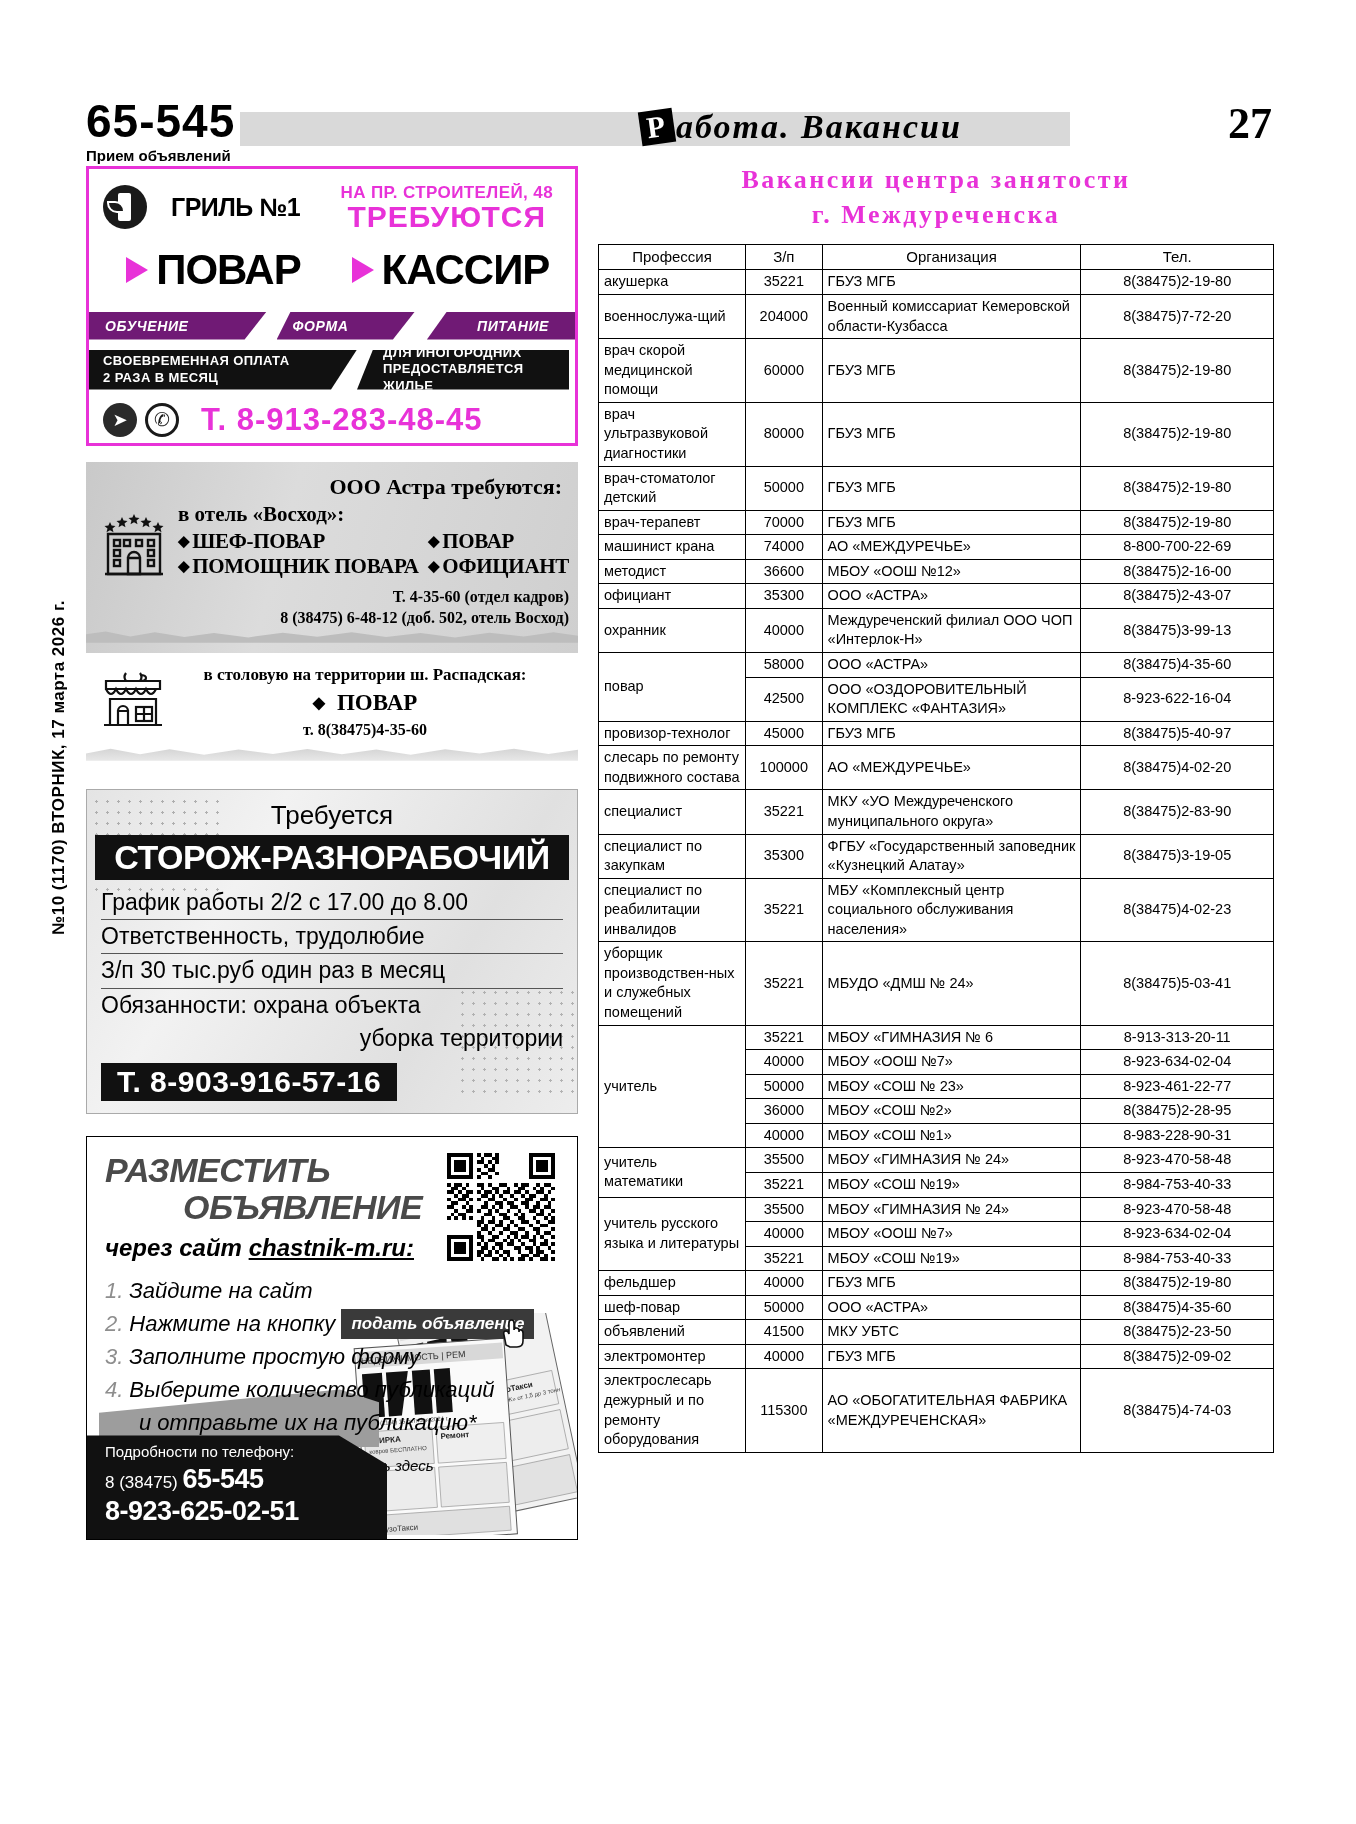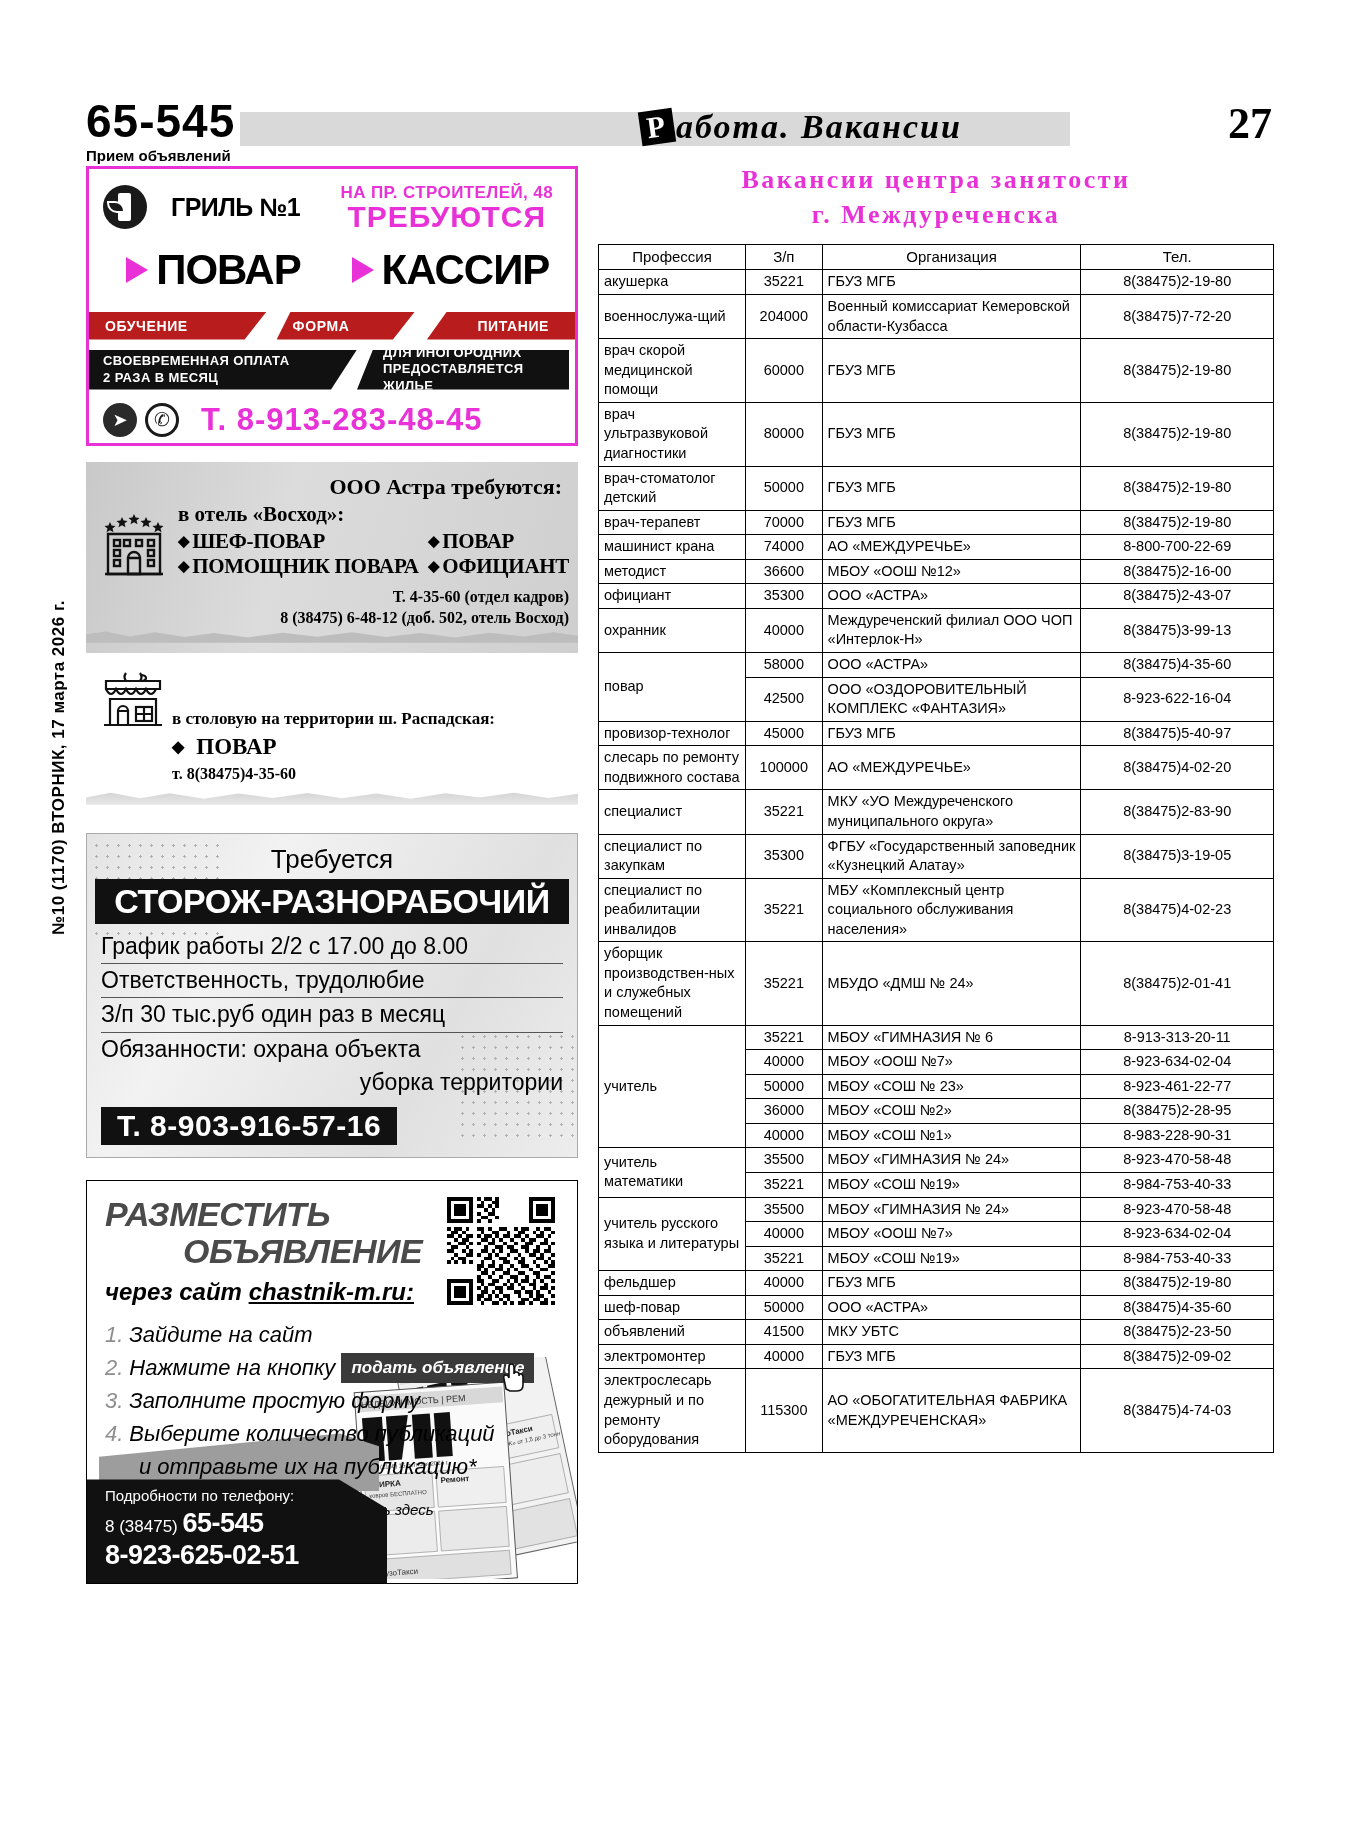--- a/index.html
+++ b/index.html
@@ -96,25 +96,26 @@
     width: 0; height: 0;
     border-left: 22px solid #e832d8;
     border-top: 13px solid transparent;
     border-bottom: 13px solid transparent;
     margin-right: 8px;
   }
   .grill-job .jt { font-size: 42px; font-weight: bold; letter-spacing: -1px; }
 
   .perks { display: flex; margin-top: 18px; height: 28px; }
   .perk {
-    background: #b91c1c; color: #fff;
+    background: #701a75; color: #fff;
     font-size: 14px; font-weight: bold; letter-spacing: .6px;
     display: flex; align-items: center;
     padding-left: 16px; padding-right: 26px;
     clip-path: polygon(0 0, 100% 0, calc(100% - 22px) 100%, 0 100%);
+    font-style: italic;
   }
   .perk.p1 { width: 180px; }
   .perk.p2 { width: 140px; margin-left: 10px;
     clip-path: polygon(14px 0, 100% 0, calc(100% - 22px) 100%, 0 100%); }
   .perk.p3 { width: 150px; margin-left: 12px; justify-content: flex-end;
     clip-path: polygon(20px 0, 100% 0, 100% 100%, 0 100%); }
 
   .blackbars { display: flex; margin-top: 10px; height: 40px; border-radius: 13px; }
   .bb {
     background: #111; color: #fff;
@@ -170,21 +171,21 @@
     height: 14px; margin: 0 -16px;
     background: #bdbdbd;
     clip-path: polygon(0 40%,4% 20%,9% 55%,14% 25%,20% 60%,26% 30%,33% 62%,40% 28%,47% 58%,54% 26%,61% 60%,68% 30%,75% 62%,82% 28%,89% 55%,95% 25%,100% 50%,100% 100%,0 100%);
   }
   .astra2 {
     background: #fff; padding: 12px 16px 6px 16px;
     position: relative;
   }
   .astra2-row { display: flex; align-items: flex-start; }
   .canteen-icon { width: 70px; flex: 0 0 auto; }
-  .astra2-right { flex: 1; text-align: left; padding-right: 4px; margin-top: 44px; }
+  .astra2-right { flex: 1; text-align: center; padding-right: 4px; }
   .astra2-head { font-size: 17px; font-weight: bold; font-family: "Liberation Serif", serif; }
   .astra2-job { font-size: 23px; font-weight: bold; font-family: "Liberation Serif", serif; margin-top: 5px; }
   .astra2-job .d { font-size: 16px; vertical-align: 2px; margin-right: 12px; }
   .astra2-tel { font-size: 16px; font-weight: bold; font-family: "Liberation Serif", serif; margin-top: 5px; }
   .torn2 {
     height: 16px; margin: 6px -16px 0 -16px;
     background: linear-gradient(180deg,#cfcfcf,#e8e8e8);
     clip-path: polygon(0 55%,5% 25%,11% 60%,17% 28%,24% 62%,31% 30%,38% 58%,45% 26%,52% 60%,59% 30%,66% 62%,73% 28%,80% 55%,87% 25%,94% 58%,100% 32%,100% 100%,0 100%);
   }
 
@@ -870,21 +871,21 @@
           <tr>
             <td class="prof">специалист по реабилитации инвалидов</td>
             <td class="sal">35221</td>
             <td class="org">МБУ «Комплексный центр социального обслуживания населения»</td>
             <td class="tel">8(38475)4-02-23</td>
           </tr>
           <tr>
             <td class="prof">уборщик производствен-ных и служебных помещений</td>
             <td class="sal">35221</td>
             <td class="org">МБУДО «ДМШ № 24»</td>
-            <td class="tel">8(38475)2-01-41</td>
+            <td class="tel">8(38475)5-03-41</td>
           </tr>
           <tr>
             <td class="prof" rowspan="5">учитель</td>
             <td class="sal">35221</td>
             <td class="org">МБОУ «ГИМНАЗИЯ № 6</td>
             <td class="tel">8-913-313-20-11</td>
           </tr>
           <tr>
             <td class="sal">40000</td>
             <td class="org">МБОУ «ООШ №7»</td>

